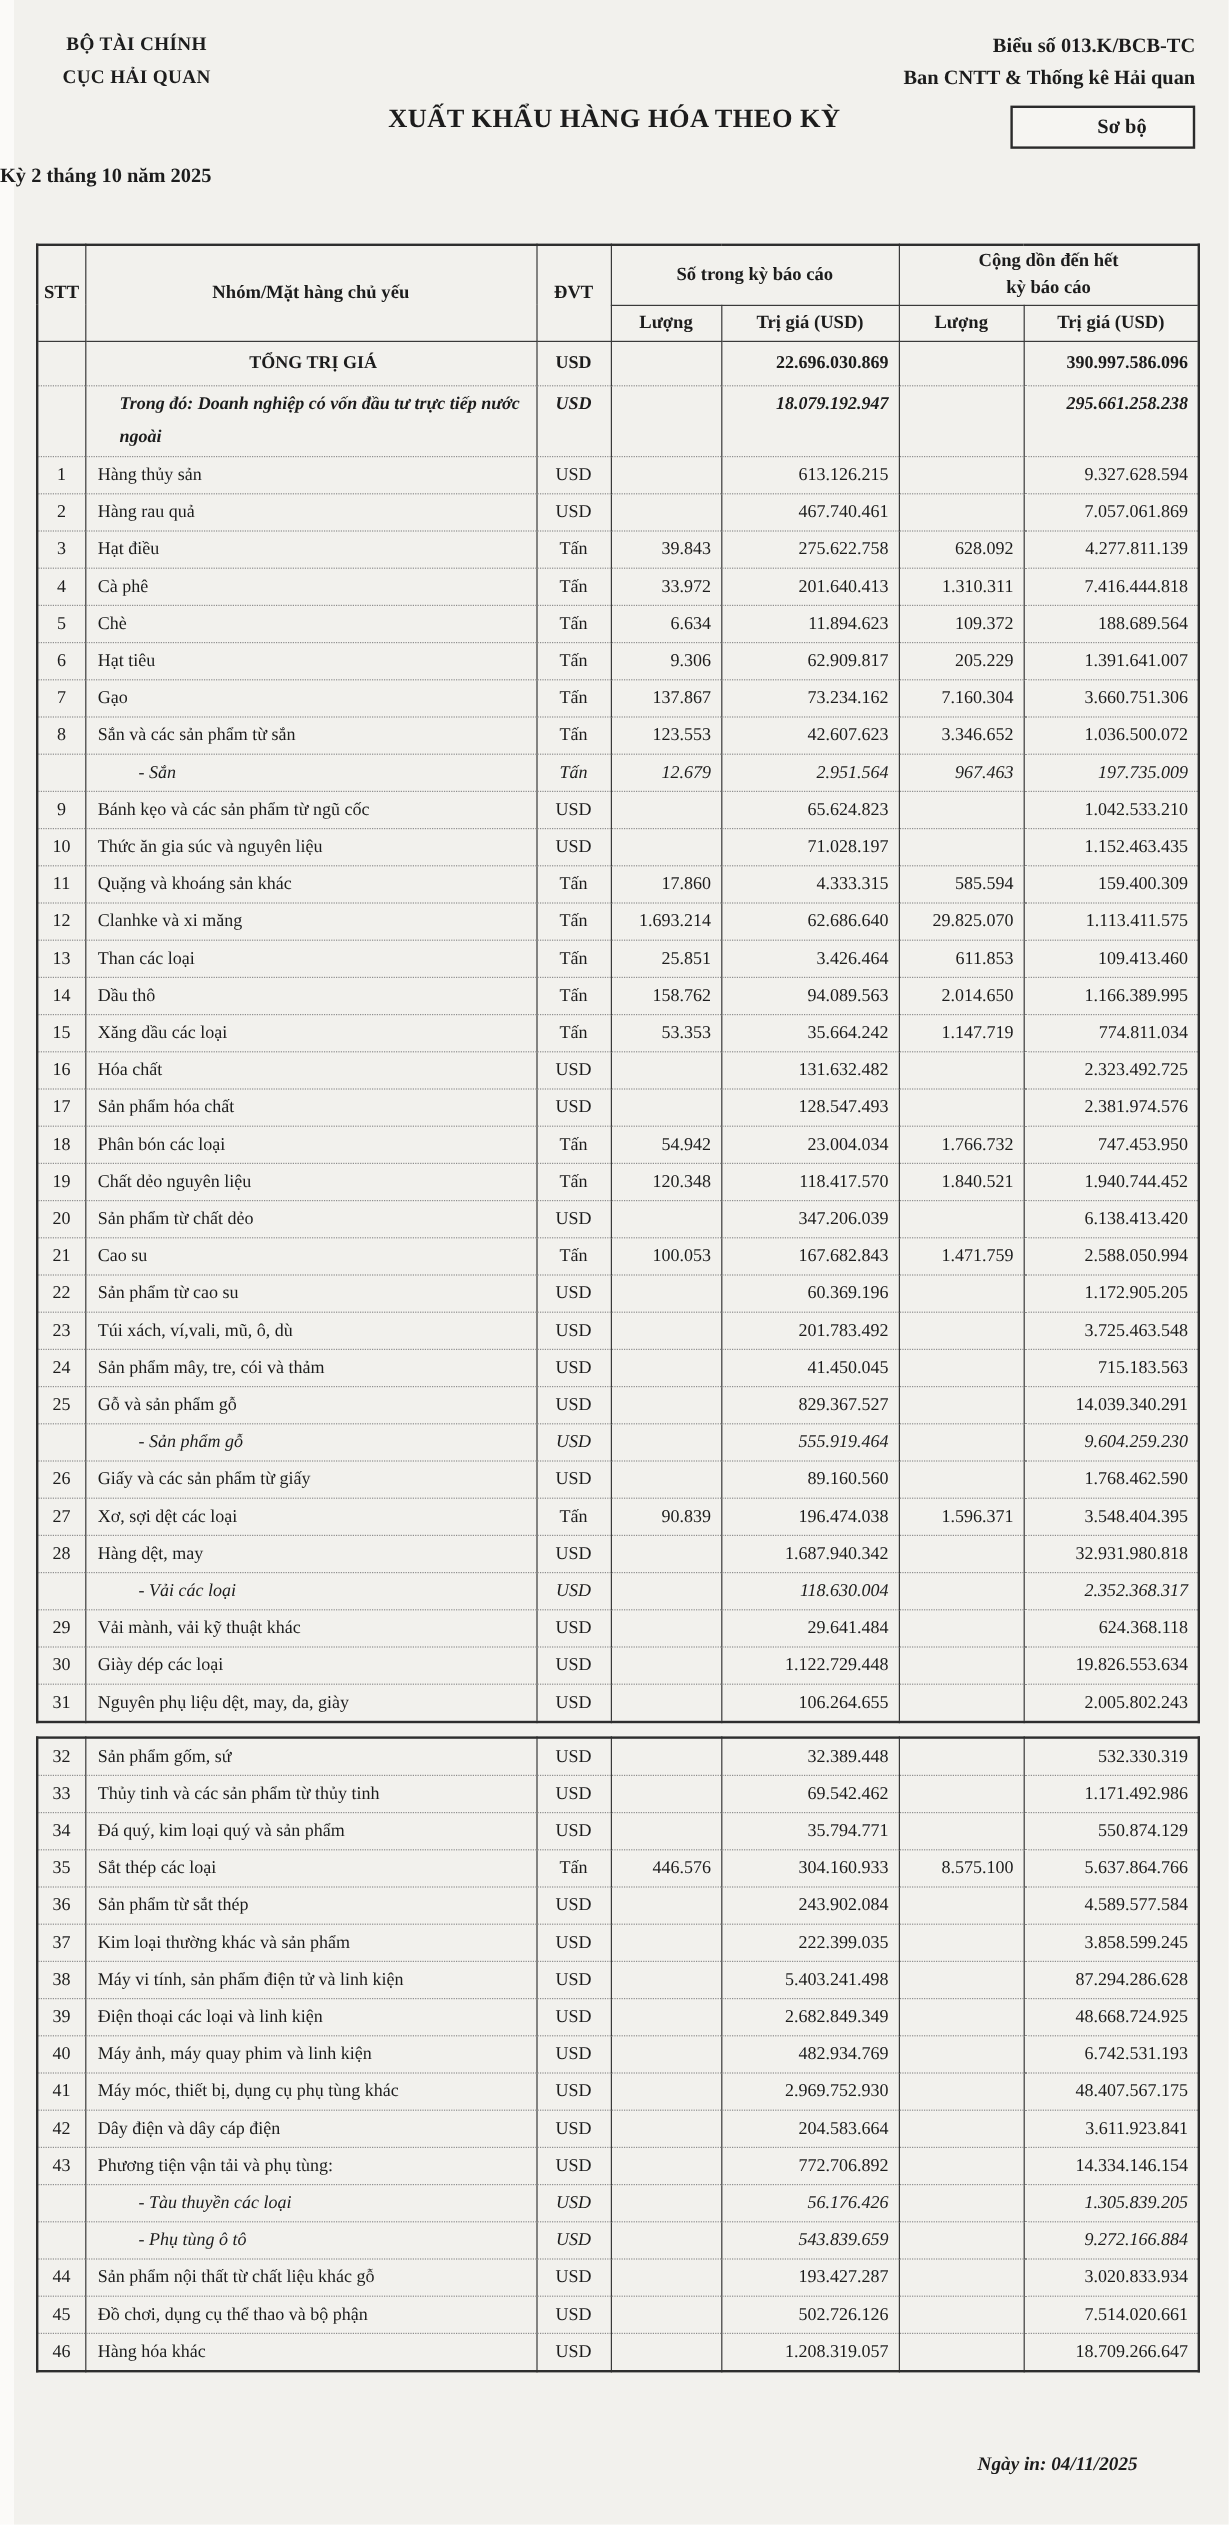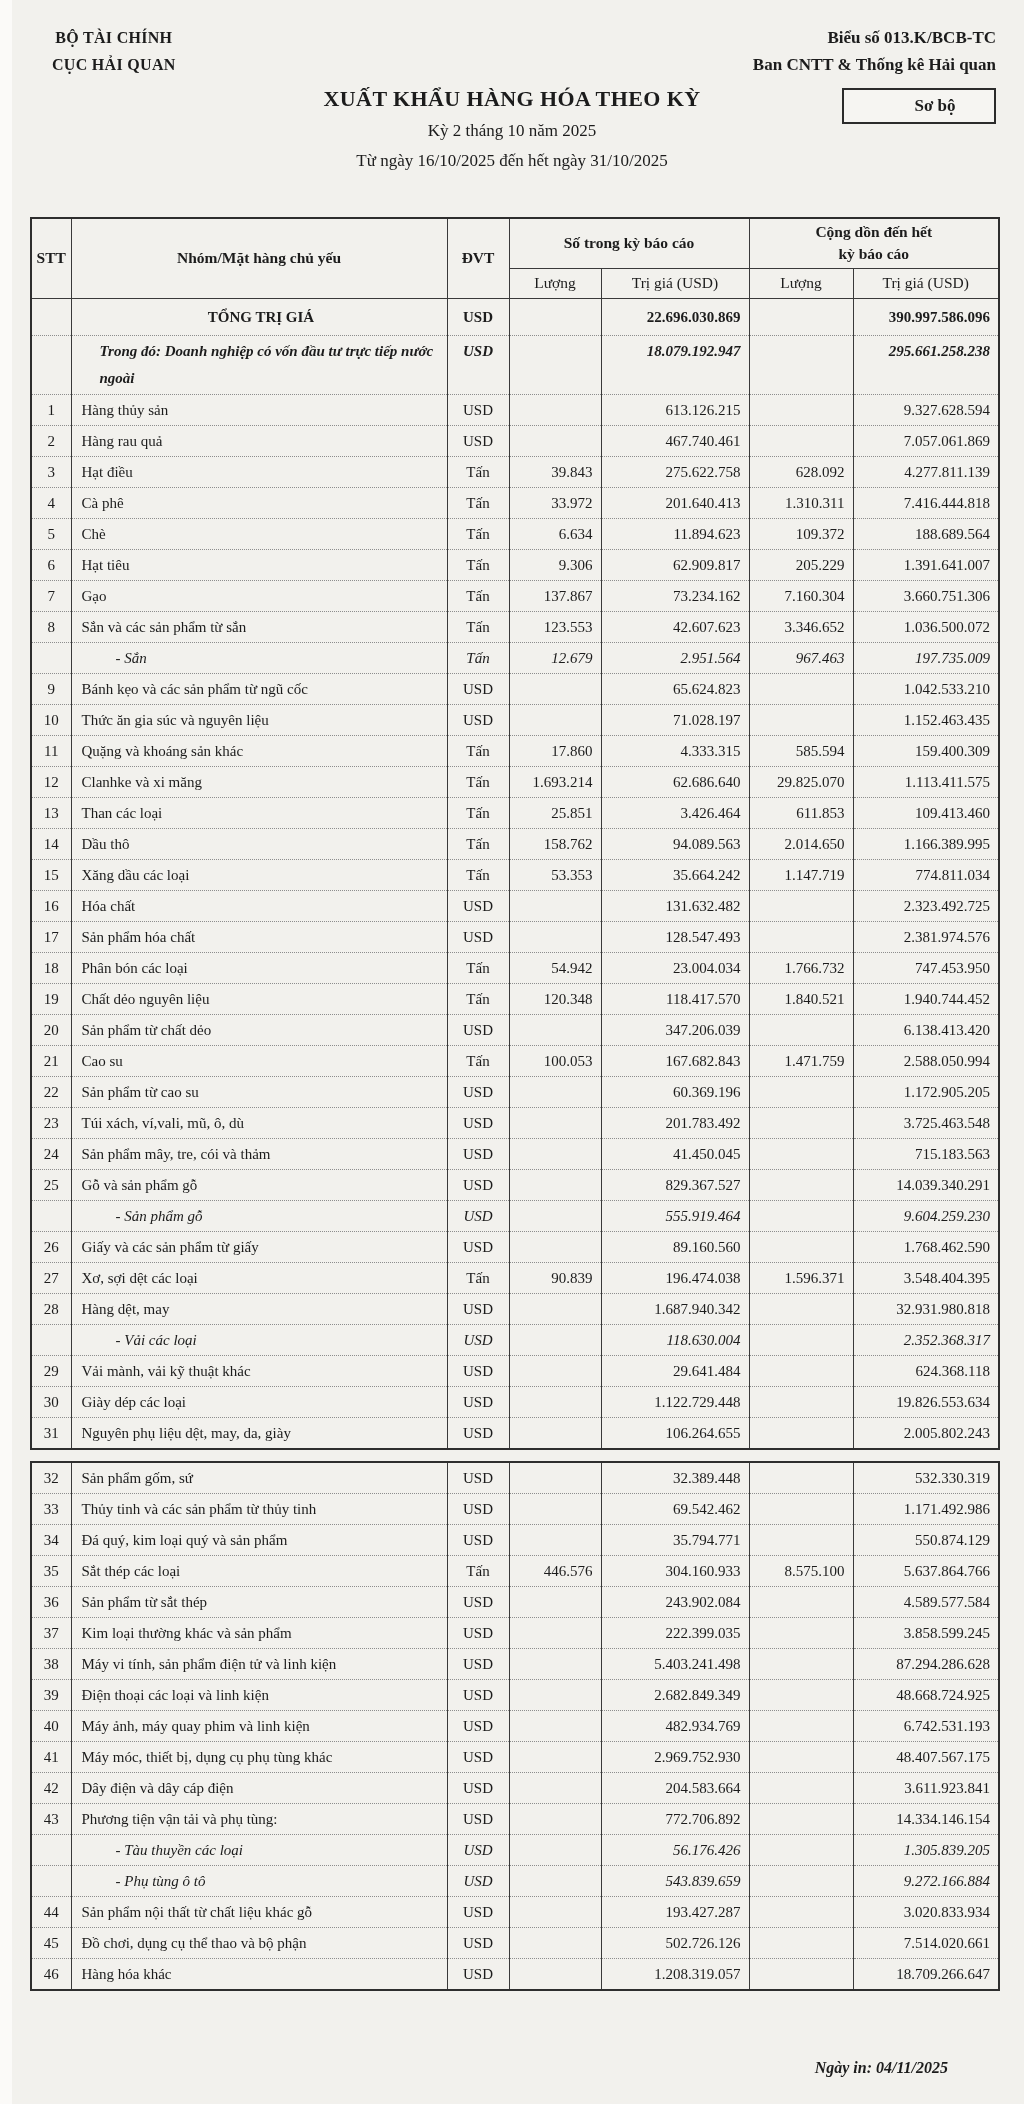--- a/index.html
+++ b/index.html
@@ -16,34 +16,34 @@
   .doc-header{display:flex;justify-content:space-between;padding:24px 28px 0 52px;position:relative;}
   .org{ text-align:center;font-weight:bold;font-size:16px;line-height:27px;letter-spacing:.3px;}
   .form-info{text-align:right;font-weight:bold;font-size:17px;line-height:27px;}
   .status-box{
     position:absolute;top:88px;right:28px;width:118px;height:32px;
     border:2px solid #2b2b2b;background:#f6f5f2;
     display:flex;align-items:center;justify-content:center;
     font-weight:bold;font-size:17px;padding-left:32px;
   }
   .title{text-align:center;font-weight:bold;font-size:22px;margin-top:8px;letter-spacing:.4px;}
-  .period{text-align:center;font-weight:normal;font-size:17px;margin-top:9px;}
+  .period{text-align:left;font-weight:bold;font-size:17px;margin-top:25px;}
   .daterange{text-align:center;font-size:17px;margin-top:10px;}
 
   
   table.data-table{
     margin-left:30px;margin-top:46px;width:968px;
     border-collapse:collapse;table-layout:fixed;
     border:2px solid #2e2e2e;font-size:15px;
   }
   table.section2{margin-top:11px;}
   .data-table th,.data-table td{border-left:1px solid #3a3a3a;box-sizing:border-box;overflow:hidden;}
   .data-table th{border:1px solid #3a3a3a;font-weight:bold;text-align:center;vertical-align:middle;padding:2px 4px;}
   thead tr.h1 th{height:50px;font-size:15.5px;}
-  thead tr.h2 th{height:30px;font-weight:normal;font-size:15.5px;}
+  thead tr.h2 th{height:30px;font-weight:bold;font-size:15.5px;}
   th.pre{white-space:pre-line;line-height:22px;}
   tbody td{line-height:30px;padding:0 6px;vertical-align:middle;white-space:nowrap;}
   tbody tr:first-child td{border-top:1.5px solid #3a3a3a;}
   tbody tr + tr td{border-top:1px dotted #8d8d8d;}
   td.stt,td.dvt{text-align:center;}
   td.name{text-align:left;padding-left:10px;}
   td.q1,td.v1,td.q2,td.v2{text-align:right;padding-right:8px;}
   tr.total td{font-weight:bold;line-height:36px;}
   tr.total td.name{text-align:center;}
   tr.fdi td{font-weight:bold;font-style:italic;vertical-align:top;line-height:27px;padding-top:2px;padding-bottom:2px;}
@@ -68,21 +68,20 @@
     </div>
     <div class="form-info">
       <div>Biểu số 013.K/BCB-TC</div>
       <div>Ban CNTT &amp; Thống kê Hải quan</div>
     </div>
     <div class="status-box">Sơ bộ</div>
   </header>
 
   <div class="title">XUẤT KHẨU HÀNG HÓA THEO KỲ</div>
   <div class="period">Kỳ 2 tháng 10 năm 2025</div>
-  <div class="daterange">Từ ngày 16/10/2025 đến hết ngày 31/10/2025</div>
 
   <table class="data-table">
     <colgroup>
       <col style="width:40px">
         <col style="width:376px">
         <col style="width:62px">
       <col style="width:92px">
         <col style="width:148px">
         <col style="width:104px">
         <col style="width:146px">

